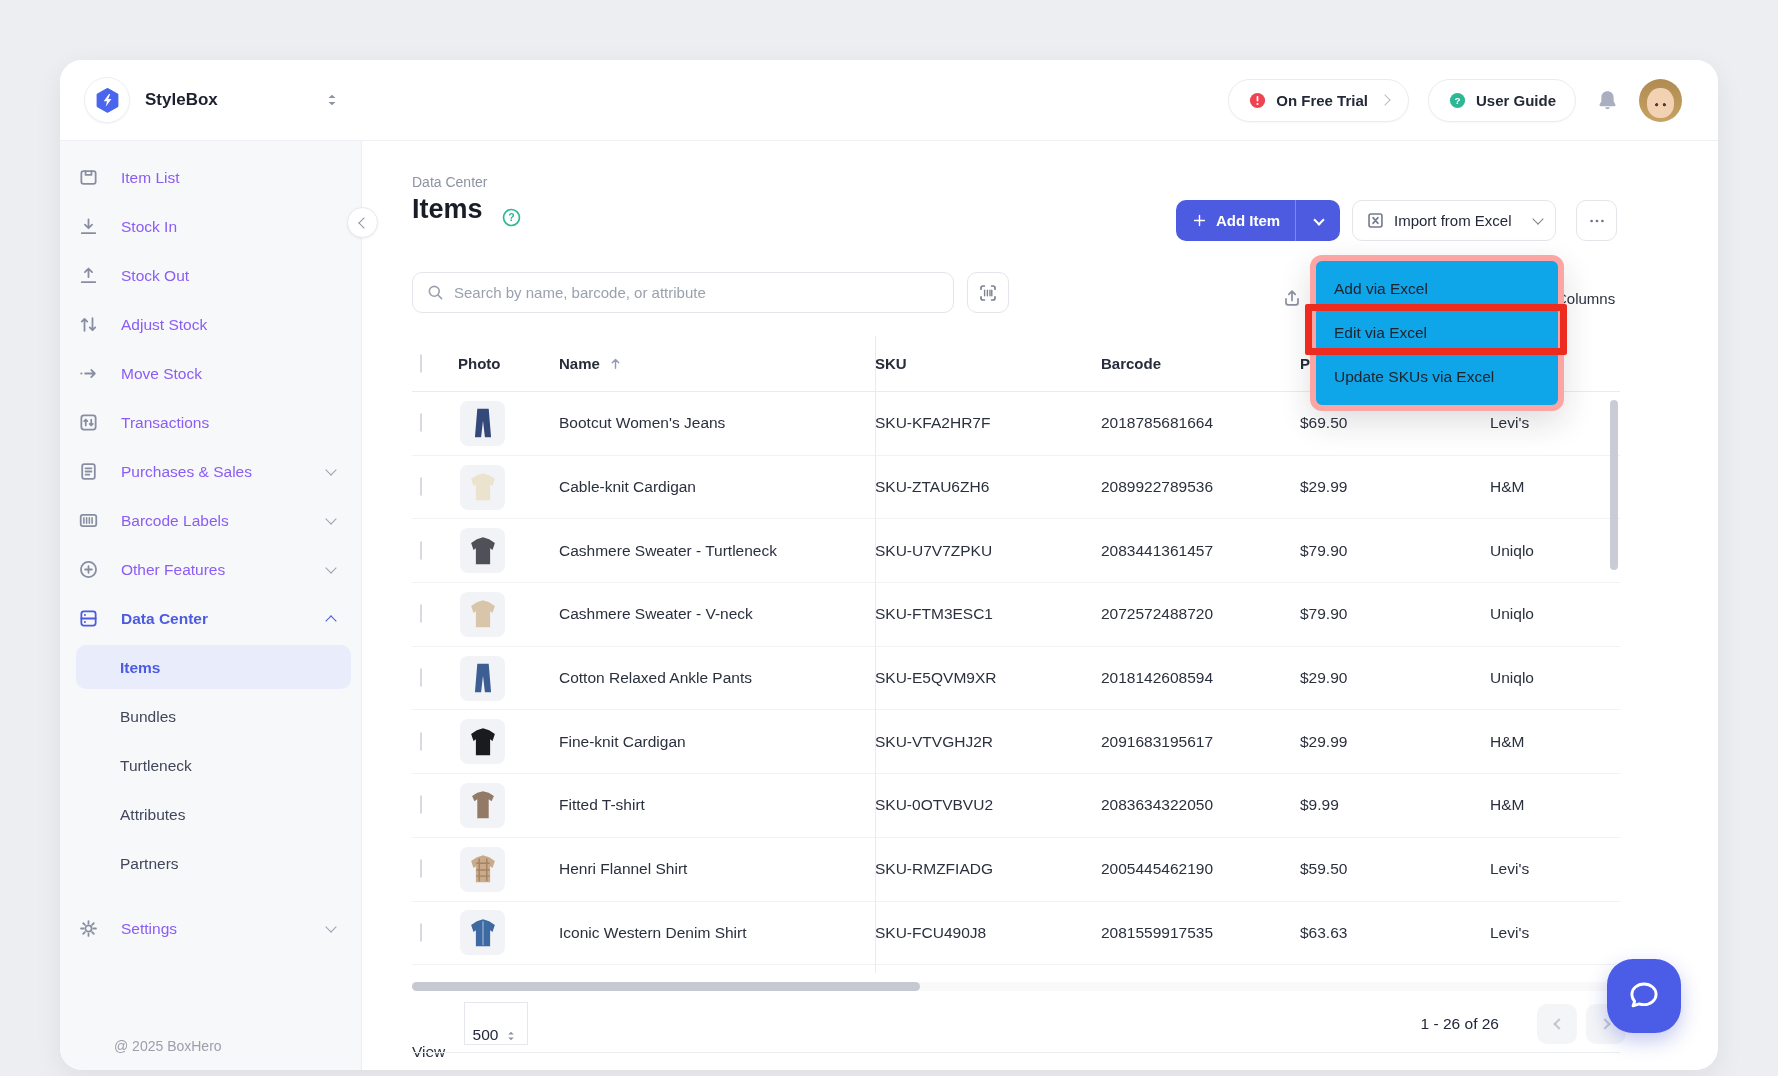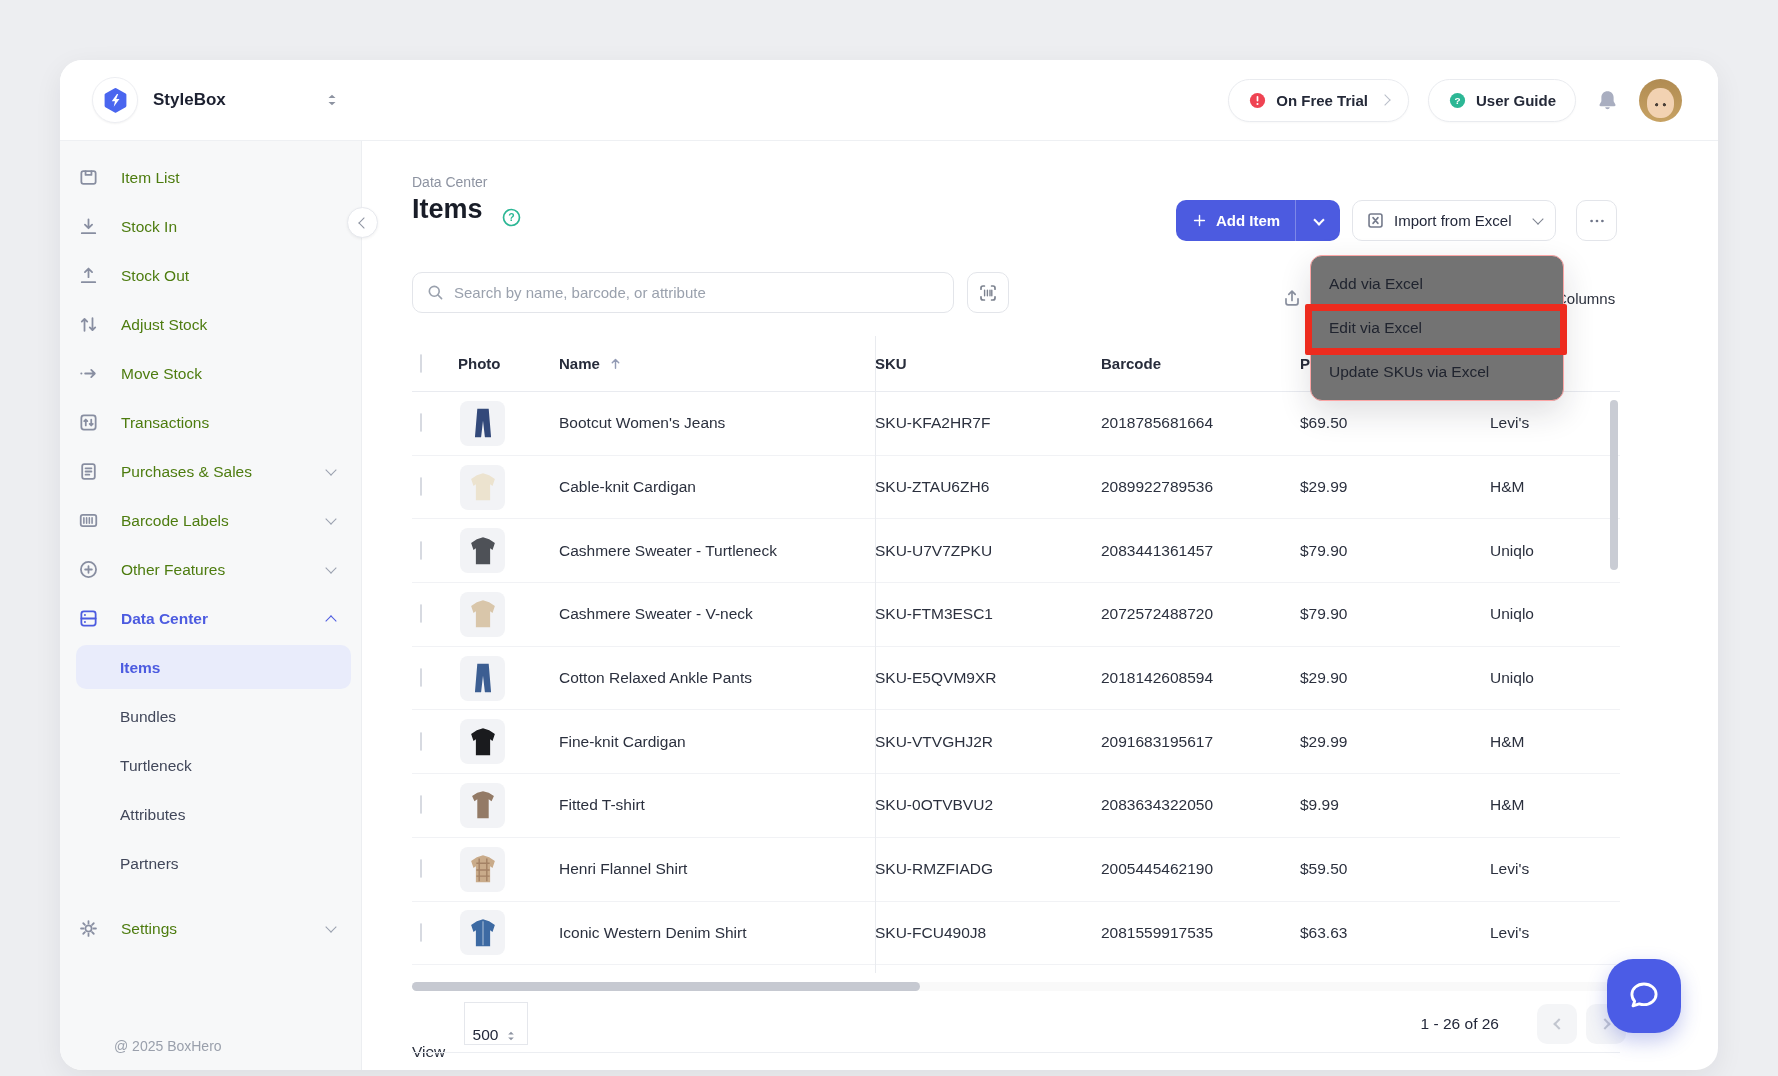--- a/index.html
+++ b/index.html
@@ -4,21 +4,21 @@
 <style>
   * { margin:0; padding:0; box-sizing:border-box; }
   html,body { width:1778px; height:1076px; overflow:hidden; }
   body { background:#edeef1; font-family:"Liberation Sans", sans-serif; position:relative; }
 
   .window { position:absolute; left:60px; top:60px; width:1658px; height:1010px;
     background:#fff; border-radius:22px; overflow:hidden; box-shadow:0 8px 28px rgba(22,26,44,.07); }
 
   
   .topbar { position:absolute; left:0; top:0; right:0; height:81px; background:#fff;
-    border-bottom:1px solid #eef0f3; display:flex; align-items:center; padding:0 36px 0 32px; z-index:5; }
+    border-bottom:1px solid #eef0f3; display:flex; align-items:center; padding:0 36px 0 24px; z-index:5; }
   .logo { width:46px; height:46px; border-radius:50%; border:1px solid #edeef2; background:#fff;
     display:flex; align-items:center; justify-content:center; box-shadow:0 1px 2px rgba(0,0,0,.05); }
   .logo svg { width:27px; height:27px; }
   .ws-name { font-size:17px; font-weight:700; color:#1c2030; margin-left:15px; }
   .sorter { position:absolute; left:262px; top:30px; width:20px; height:20px; color:#8d93a1; cursor:pointer; }
   .sorter svg,.bell svg { width:100%; height:100%; }
   .topbar-right { margin-left:auto; display:flex; align-items:center; gap:19px; }
   .pill { height:43px; border-radius:22px; border:1px solid #e9ebef; background:#fff; display:flex;
     align-items:center; gap:9px; padding:0 19px; font-size:15px; font-weight:600; color:#242938;
     box-shadow:0 1px 2px rgba(0,0,0,.03); cursor:pointer; font-family:inherit; }
@@ -32,21 +32,21 @@
     background: radial-gradient(circle at 36% 56%, #4a4038 1.3px, transparent 1.9px),
                 radial-gradient(circle at 64% 56%, #4a4038 1.3px, transparent 1.9px), #f2d2b2; }
 
   
   .sidebar { position:absolute; left:0; top:81px; bottom:0; width:302px; background:#f7f8f9;
     border-right:1px solid #eceef1; padding-top:12px; }
   .sidebar ul { list-style:none; }
   .nav-item { height:49px; display:flex; align-items:center; padding:0 24px 0 18px; gap:22px; cursor:pointer; }
   .nav-icon { width:21px; height:21px; color:#888ea1; flex:none; }
   .nav-icon svg { width:100%; height:100%; }
-  .nav-label { font-size:15.5px; color:#4d7c0f; }
+  .nav-label { font-size:15.5px; color:#8b5cf6; }
   .nav-item.active .nav-label { color:#4c5be0; font-weight:700; }
   .nav-item.active .nav-icon { color:#4c5be0; }
   .chev { width:12px; height:12px; margin-left:auto; position:relative; opacity:0; }
   .chev.down::before, .chev.up::before { content:''; position:absolute; width:7px; height:7px;
     border-right:1.8px solid #9aa0af; border-bottom:1.8px solid #9aa0af; left:2px; }
   .chev.down { opacity:1; } .chev.up { opacity:1; }
   .chev.down::before { transform:rotate(45deg); top:0; }
   .chev.up::before { transform:rotate(-135deg); top:4px; }
   .nav-item.active .chev.up::before { border-color:#4c5be0; }
   .sub-item { height:49px; position:relative; display:flex; align-items:center; padding-left:60px;
@@ -140,21 +140,21 @@
   .range { position:absolute; left:1139px; top:955px; width:300px; text-align:right; font-size:15.5px; color:#23283a; }
   .pg-btn { position:absolute; top:944px; width:40px; height:40px; background:#f4f5f7; border:none; border-radius:10px;
     display:flex; align-items:center; justify-content:center; cursor:pointer; }
   .pg-prev { left:1477px; } .pg-next { left:1526px; }
   .pchev { width:8px; height:8px; border-right:2px solid #c2c6cf; border-bottom:2px solid #c2c6cf; }
   .pchev.left { transform:rotate(135deg); margin-left:3px; }
   .pchev.right { transform:rotate(-45deg); margin-right:3px; }
   .bottom-divider { position:absolute; left:352px; top:992px; width:1208px; height:1px; background:#eceef2; }
 
   
-  .menu { position:absolute; left:1250px; top:195px; width:254px; background:#737373; border:1px solid #fca5a5;
+  .menu { position:absolute; left:1250px; top:195px; width:254px; background:#0ea5e9; border:6px solid #fca5a5;
     border-radius:12px; box-shadow:0 12px 32px rgba(25,29,45,.14); padding:6px 0; z-index:50; }
   .menu-item { height:44px; display:flex; align-items:center; padding:0 18px; font-size:15.5px; color:#20242f; cursor:pointer; }
   .red-box { position:absolute; left:1245px; top:244px; width:262px; height:51px; border:7px solid #ed2b1e;
     border-radius:2px; z-index:60; pointer-events:none; }
 
   
   .chat-fab { position:absolute; left:1607px; top:959px; width:74px; height:74px; border-radius:26px;
     background:#4b5ce6; display:flex; align-items:center; justify-content:center; z-index:80;
     box-shadow:0 8px 20px rgba(45,65,200,.28); cursor:pointer; border:none; }
   .chat-fab svg { width:44px; height:44px; }

